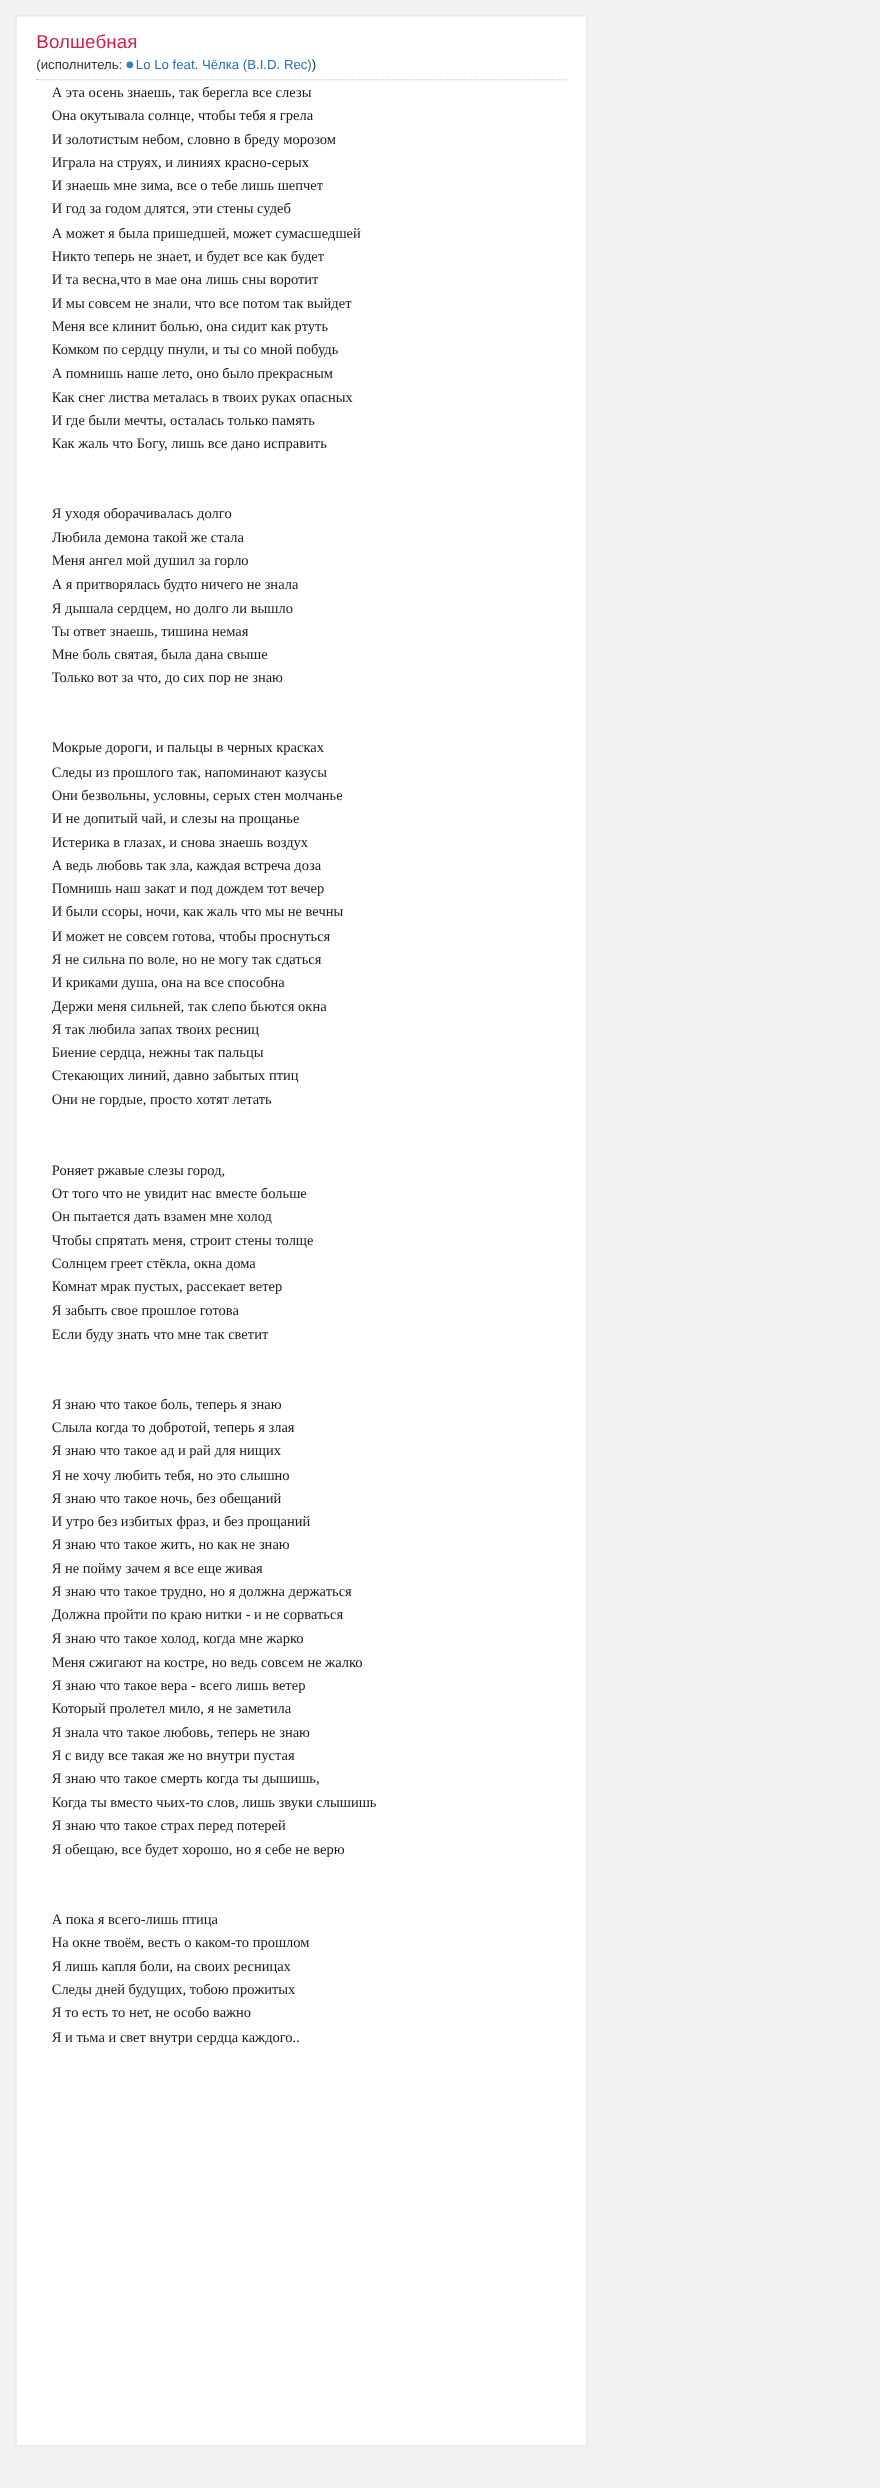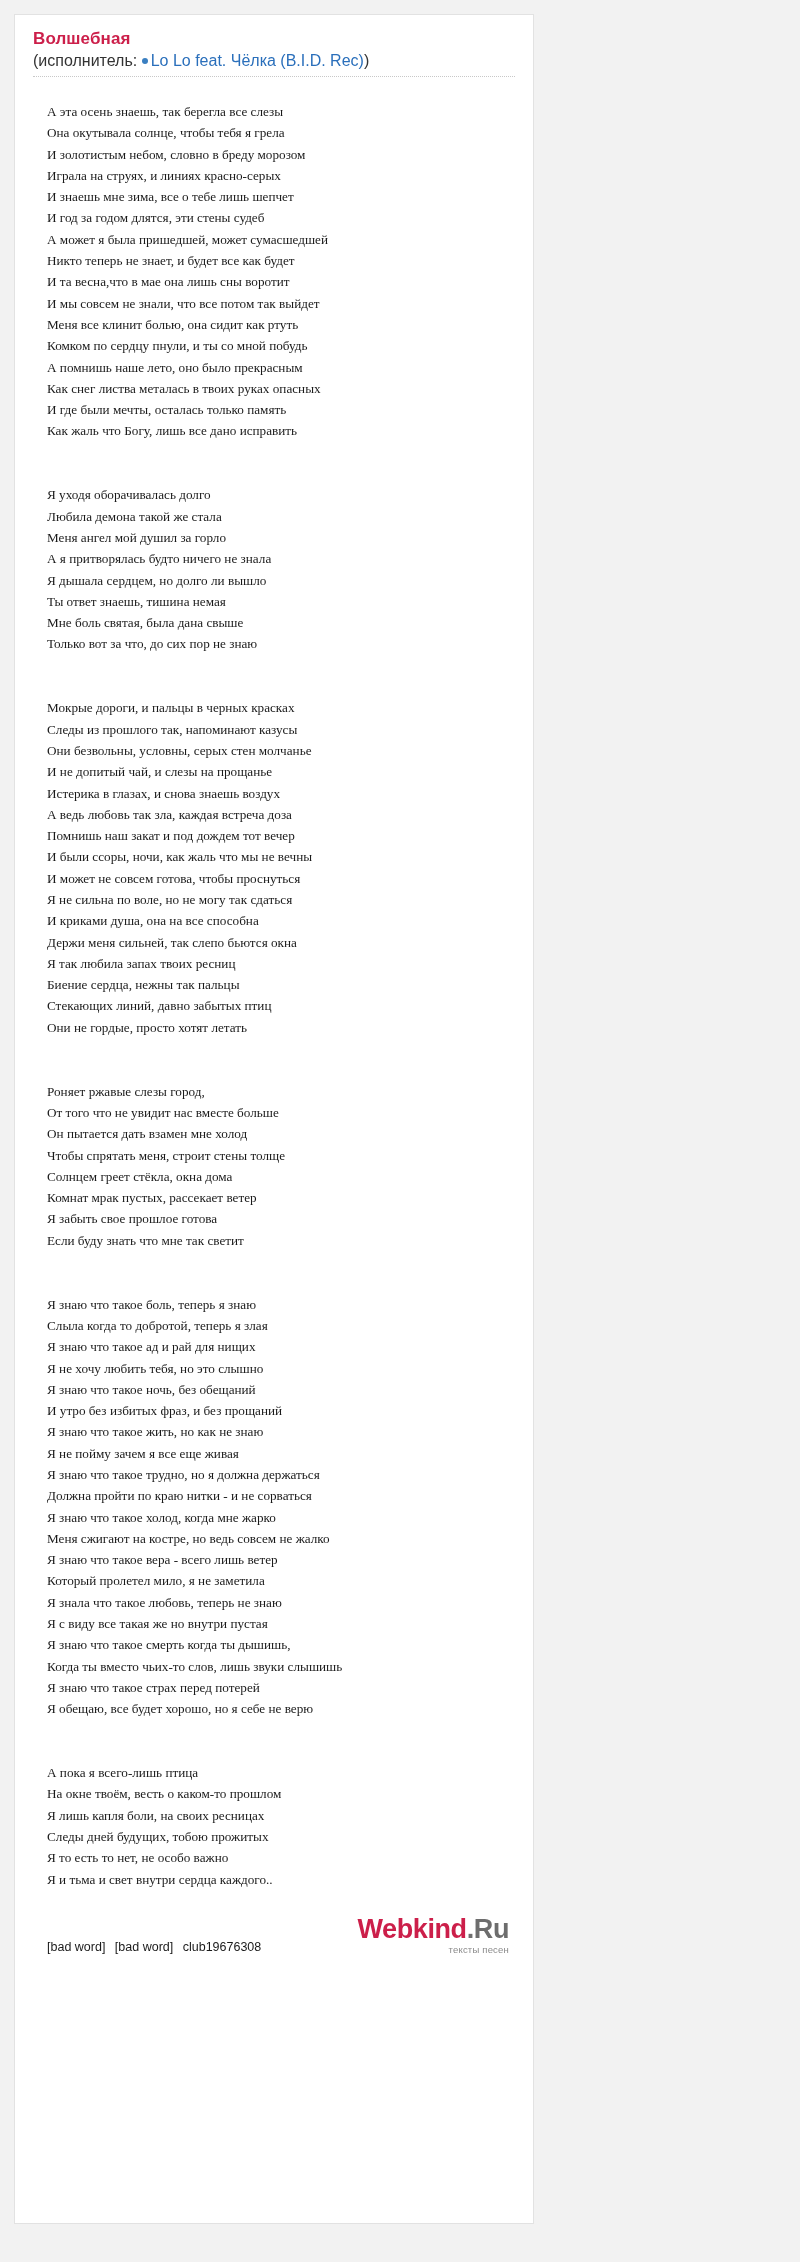--- a/index.html
+++ b/index.html
@@ -21,31 +21,31 @@
     margin: 0 0 0 14px;
     background: #ffffff;
     border: 1px solid #e2e2e2;
     box-sizing: border-box;
     padding: 14px 18px 18px 18px;
     min-height: 2210px;
   }
   .song-title {
     color: #cc1f4a;
     font-size: 17px;
-    font-weight: bold;
+    font-weight: normal;
     margin: 0 0 3px 0;
     line-height: 20px;
     letter-spacing: 0.1px;
   }
   .performer-line {
-    font-size: 16px;
+    font-size: 12px;
     color: #333333;
     padding-bottom: 6px;
     border-bottom: 1px dotted #c8c8c8;
-    margin-bottom: 24px;
+    margin-bottom: 0;
   }
   .performer-link {
     color: #2a6fbb;
     text-decoration: none;
     cursor: pointer;
   }
   .bullet-dot {
     display: inline-block;
     width: 6px;
     height: 6px;
@@ -189,26 +189,15 @@
 Я обещаю, все будет хорошо, но я себе не верю
 
 
 А пока я всего-лишь птица
 На окне твоём, весть о каком-то прошлом
 Я лишь капля боли, на своих ресницах
 Следы дней будущих, тобою прожитых
 Я то есть то нет, не особо важно
 Я и тьма и свет внутри сердца каждого..</div>
 
-    <div class="footer">
-      <div class="footer-tags">
-        <span>[bad word]</span>
-        <span>[bad word]</span>
-        <span>club19676308</span>
-      </div>
-      <div class="brand">
-        <span class="brand-main">Webkind</span><span class="brand-ru">.Ru</span>
-        <div class="brand-sub">тексты песен</div>
-      </div>
-    </div>
 
   </div>
 </div>
 
 </body></html>

